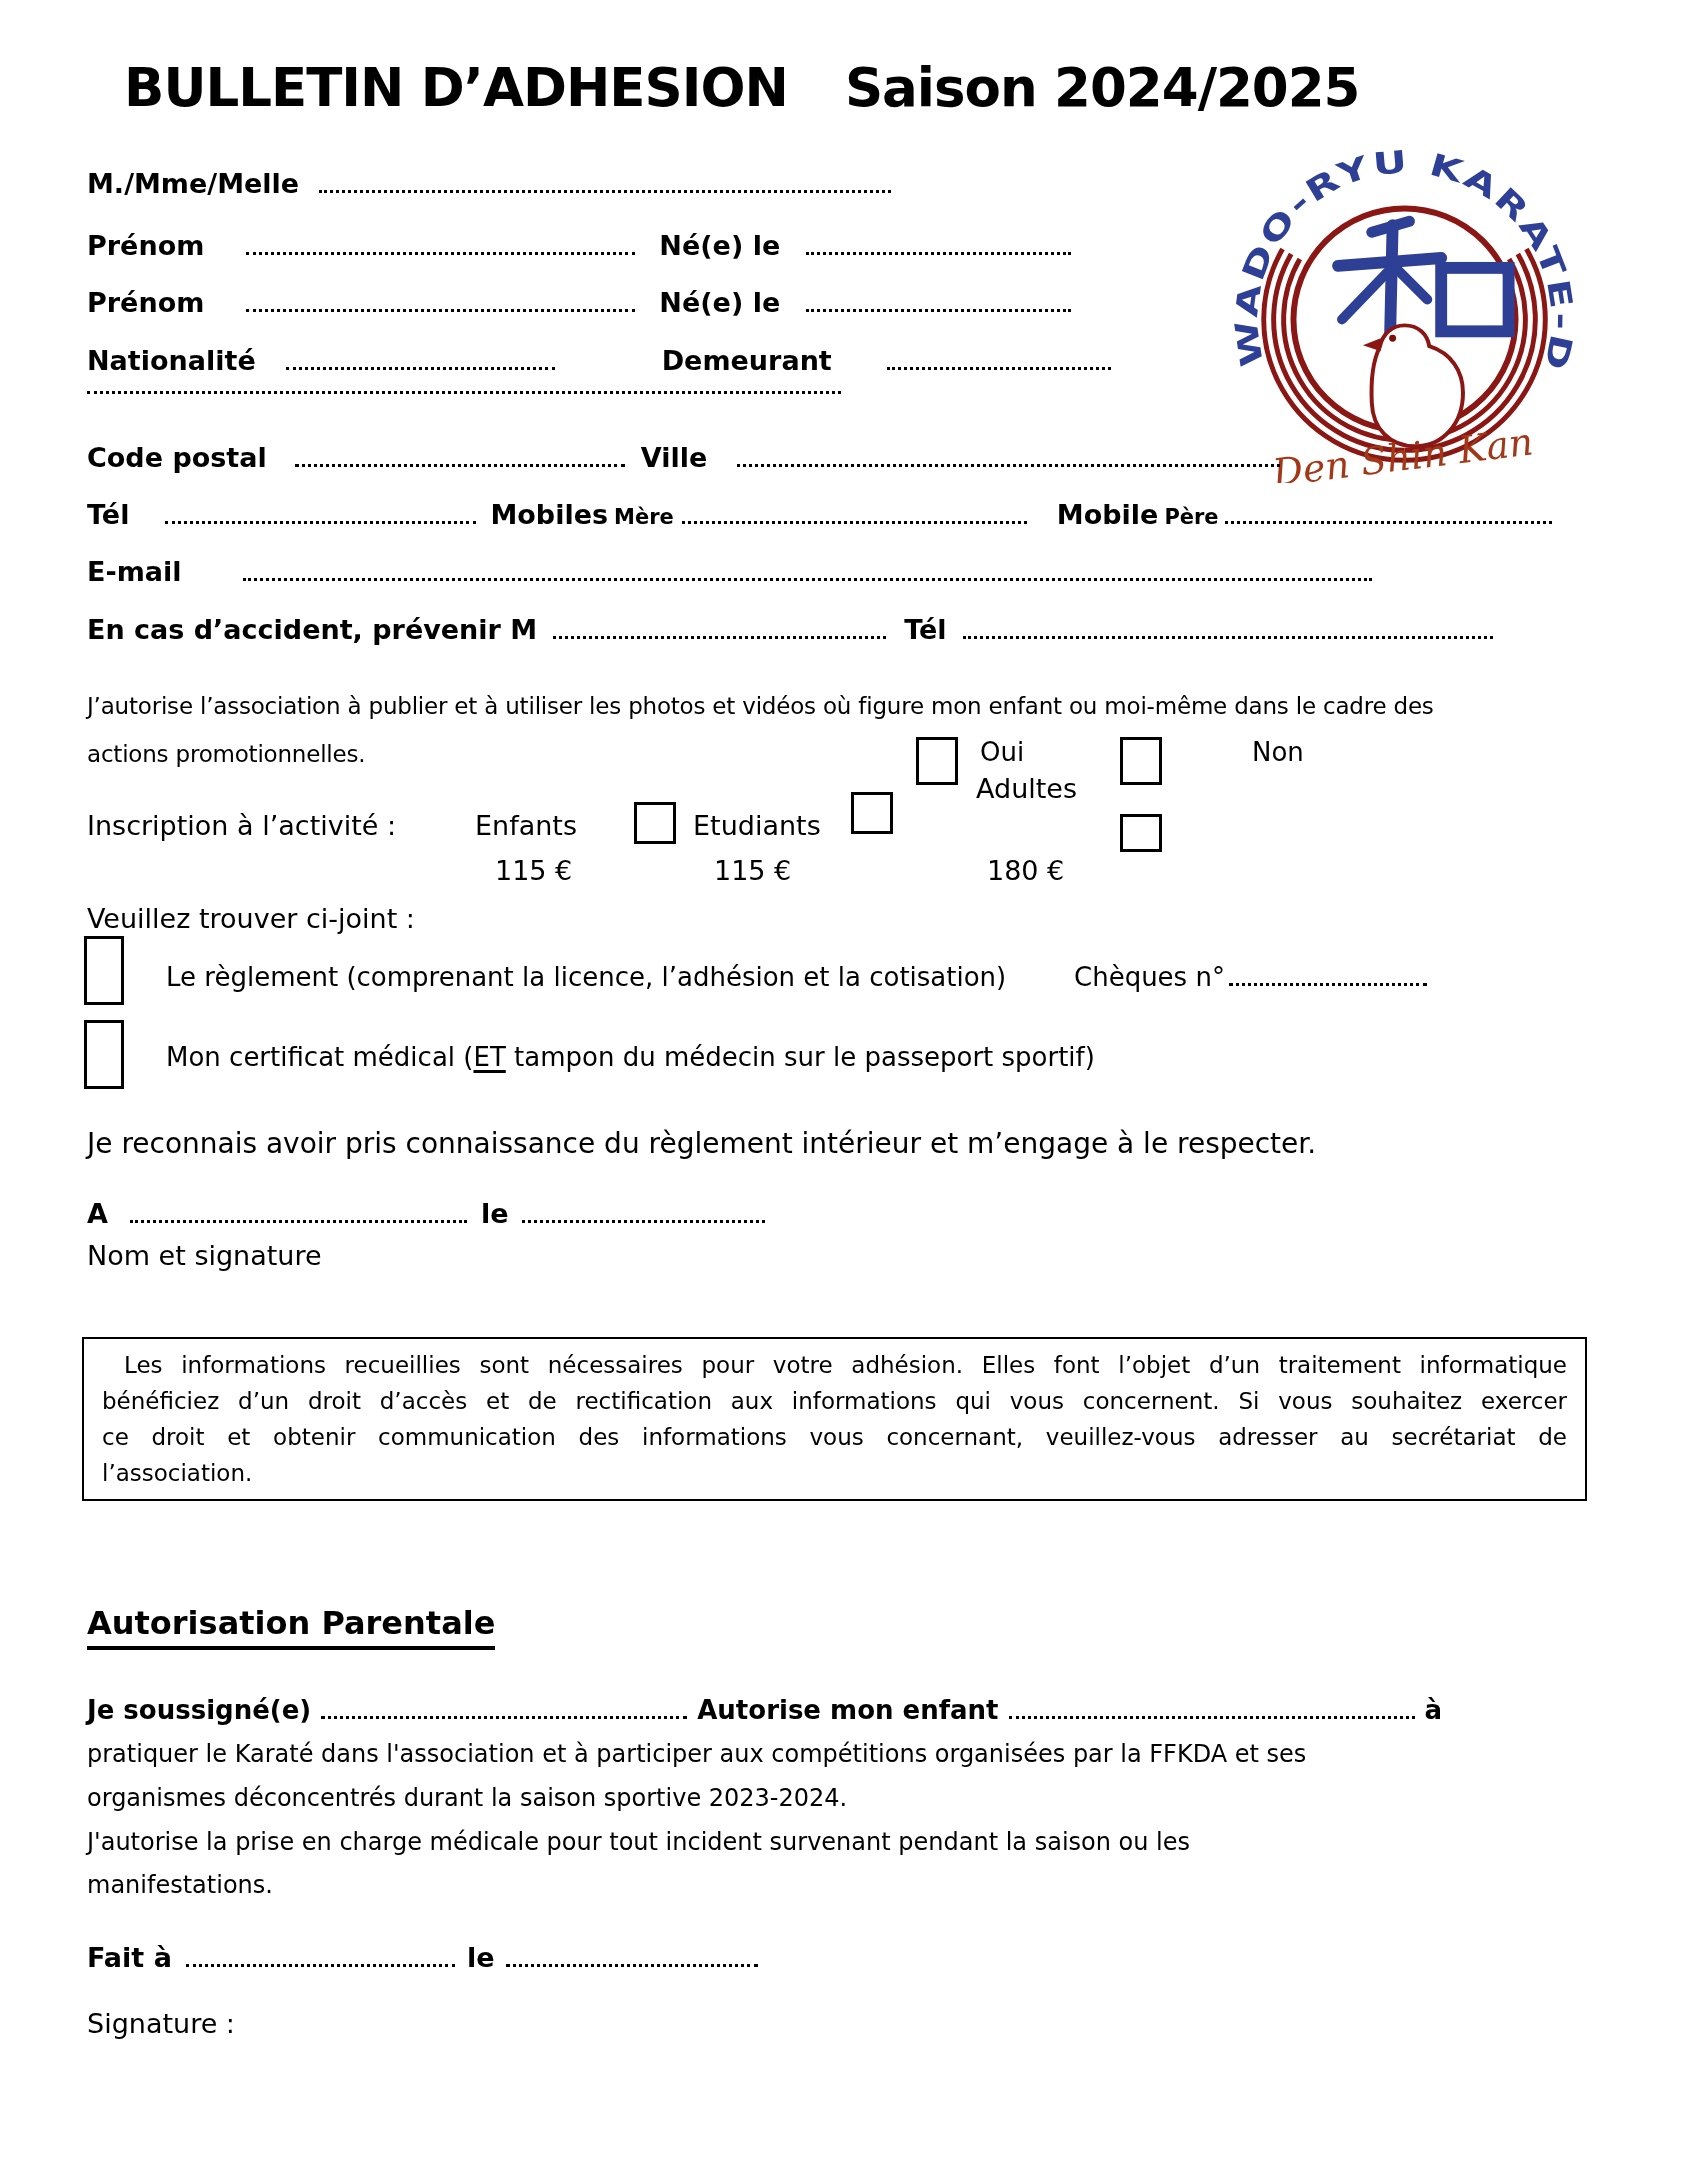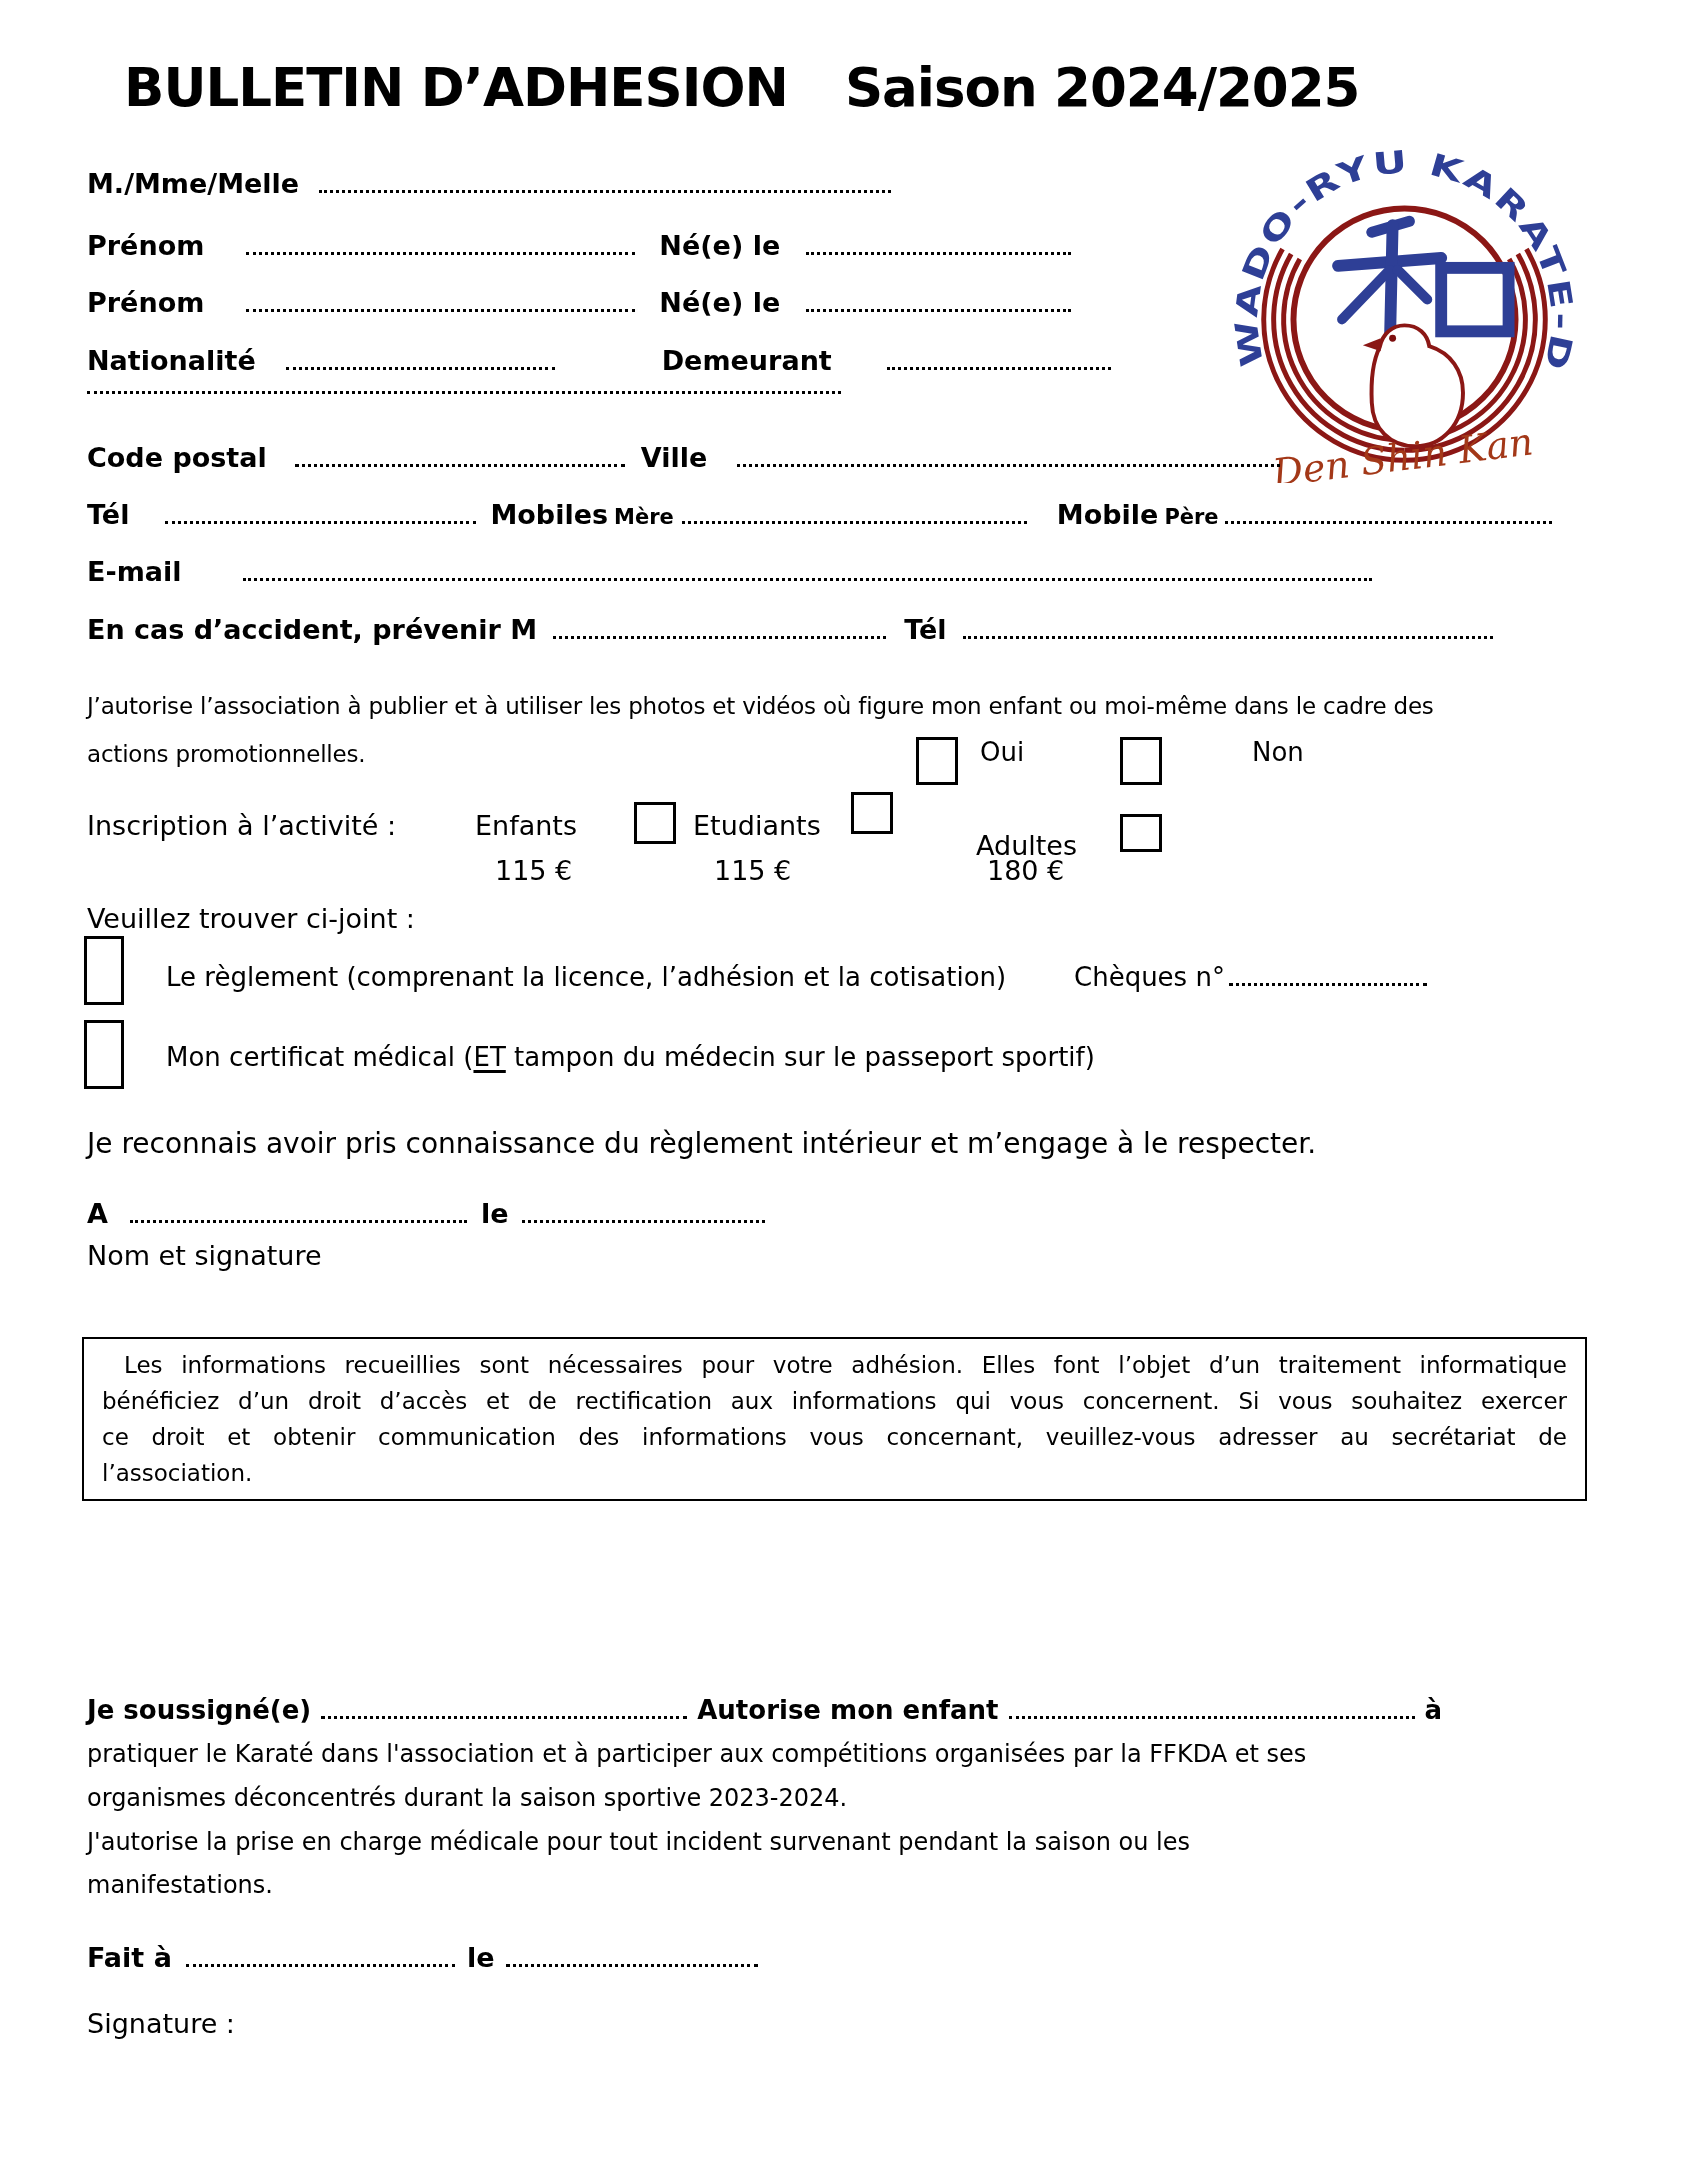--- a/index.html
+++ b/index.html
@@ -137,21 +137,21 @@
   <div class="cb" style="left:916px;top:737px;width:36px;height:42px"></div>
   <div class="abs" style="left:980px;top:737px;font-size:26px">Oui</div>
   <div class="cb" style="left:1120px;top:737px;width:36px;height:42px"></div>
   <div class="abs" style="left:1252px;top:737px;font-size:26px">Non</div>
 
   <div class="abs" style="left:87px;top:810px;font-size:27px">Inscription à l’activité :</div>
   <div class="abs" style="left:475px;top:810px;font-size:27px">Enfants</div>
   <div class="cb" style="left:634px;top:802px;width:36px;height:36px"></div>
   <div class="abs" style="left:693px;top:810px;font-size:27px">Etudiants</div>
   <div class="cb" style="left:851px;top:792px;width:36px;height:36px"></div>
-  <div class="abs" style="left:976px;top:830px;font-size:27px">Adultes</div>
+  <div class="abs" style="left:976px;top:773px;font-size:27px">Adultes</div>
   <div class="cb" style="left:1120px;top:814px;width:36px;height:32px"></div>
   <div class="abs" style="left:495px;top:855px;font-size:27px">115 €</div>
   <div class="abs" style="left:714px;top:855px;font-size:27px">115 €</div>
   <div class="abs" style="left:987px;top:855px;font-size:27px">180 €</div>
 
   <div class="abs" style="left:87px;top:903px;font-size:27px">Veuillez trouver ci-joint :</div>
 
   <div class="cb" style="left:84px;top:936px;width:34px;height:63px"></div>
   <div class="abs" style="left:166px;top:962px;font-size:26px">Le règlement (comprenant la licence, l’adhésion et la cotisation)</div>
   <div class="abs" style="left:1074px;top:962px;font-size:26px;display:flex;align-items:baseline">
@@ -173,20 +173,21 @@
   </div>
   <div class="abs" style="left:87px;top:1240px;font-size:27px">Nom et signature</div>
 
   <div id="legal-box">
     <div class="jl" style="text-indent:22px">Les informations recueillies sont nécessaires pour votre adhésion. Elles font l’objet d’un traitement informatique</div>
     <div class="jl">bénéficiez d’un droit d’accès et de rectification aux informations qui vous concernent. Si vous souhaitez exercer</div>
     <div class="jl">ce droit et obtenir communication des informations vous concernant, veuillez-vous adresser au secrétariat de</div>
     <div class="jl-last">l’association.</div>
   </div>
 
+  <div id="parental-heading">Autorisation Parentale</div>
 
   <div class="row" style="top:1695px;font-size:26px">
     <span>Je soussigné(e)</span>
     <span class="dots" style="width:366px;margin-left:10px"></span>
     <span style="margin-left:10px">Autorise mon enfant</span>
     <span class="dots" style="width:406px;margin-left:10px"></span>
     <span style="margin-left:10px">à</span>
   </div>
 
   <div class="pline" style="top:1740px">pratiquer le Karaté dans l'association et à participer aux compétitions organisées par la FFKDA et ses</div>

